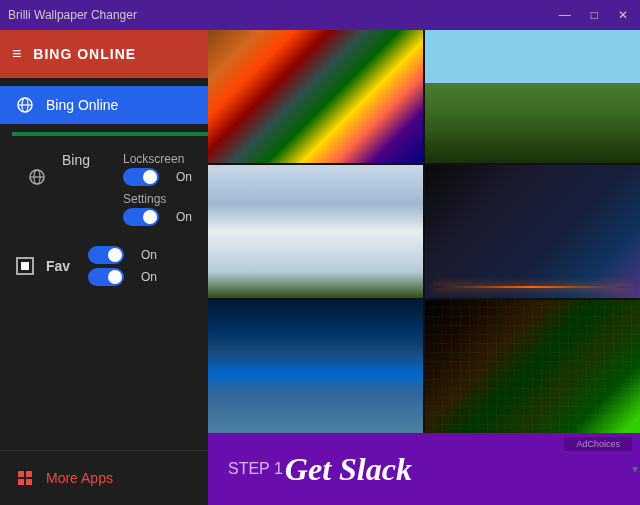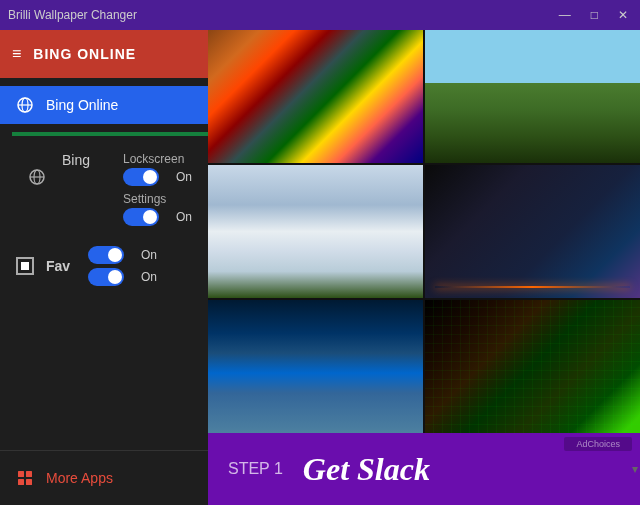--- a/index.html
+++ b/index.html
@@ -251,21 +251,21 @@
       display: flex;
       align-items: center;
       padding: 0 20px;
       position: relative;
     }
 
     .ad-step {
       color: rgba(255,255,255,0.7);
       font-size: 16px;
       font-weight: 400;
-      margin-right: 20px;
+      margin-right: 2px;
     }
 
     .ad-title {
       color: white;
       font-size: 32px;
       font-weight: 700;
       font-style: italic;
       font-family: Liberation Serif, serif;
     }
 

